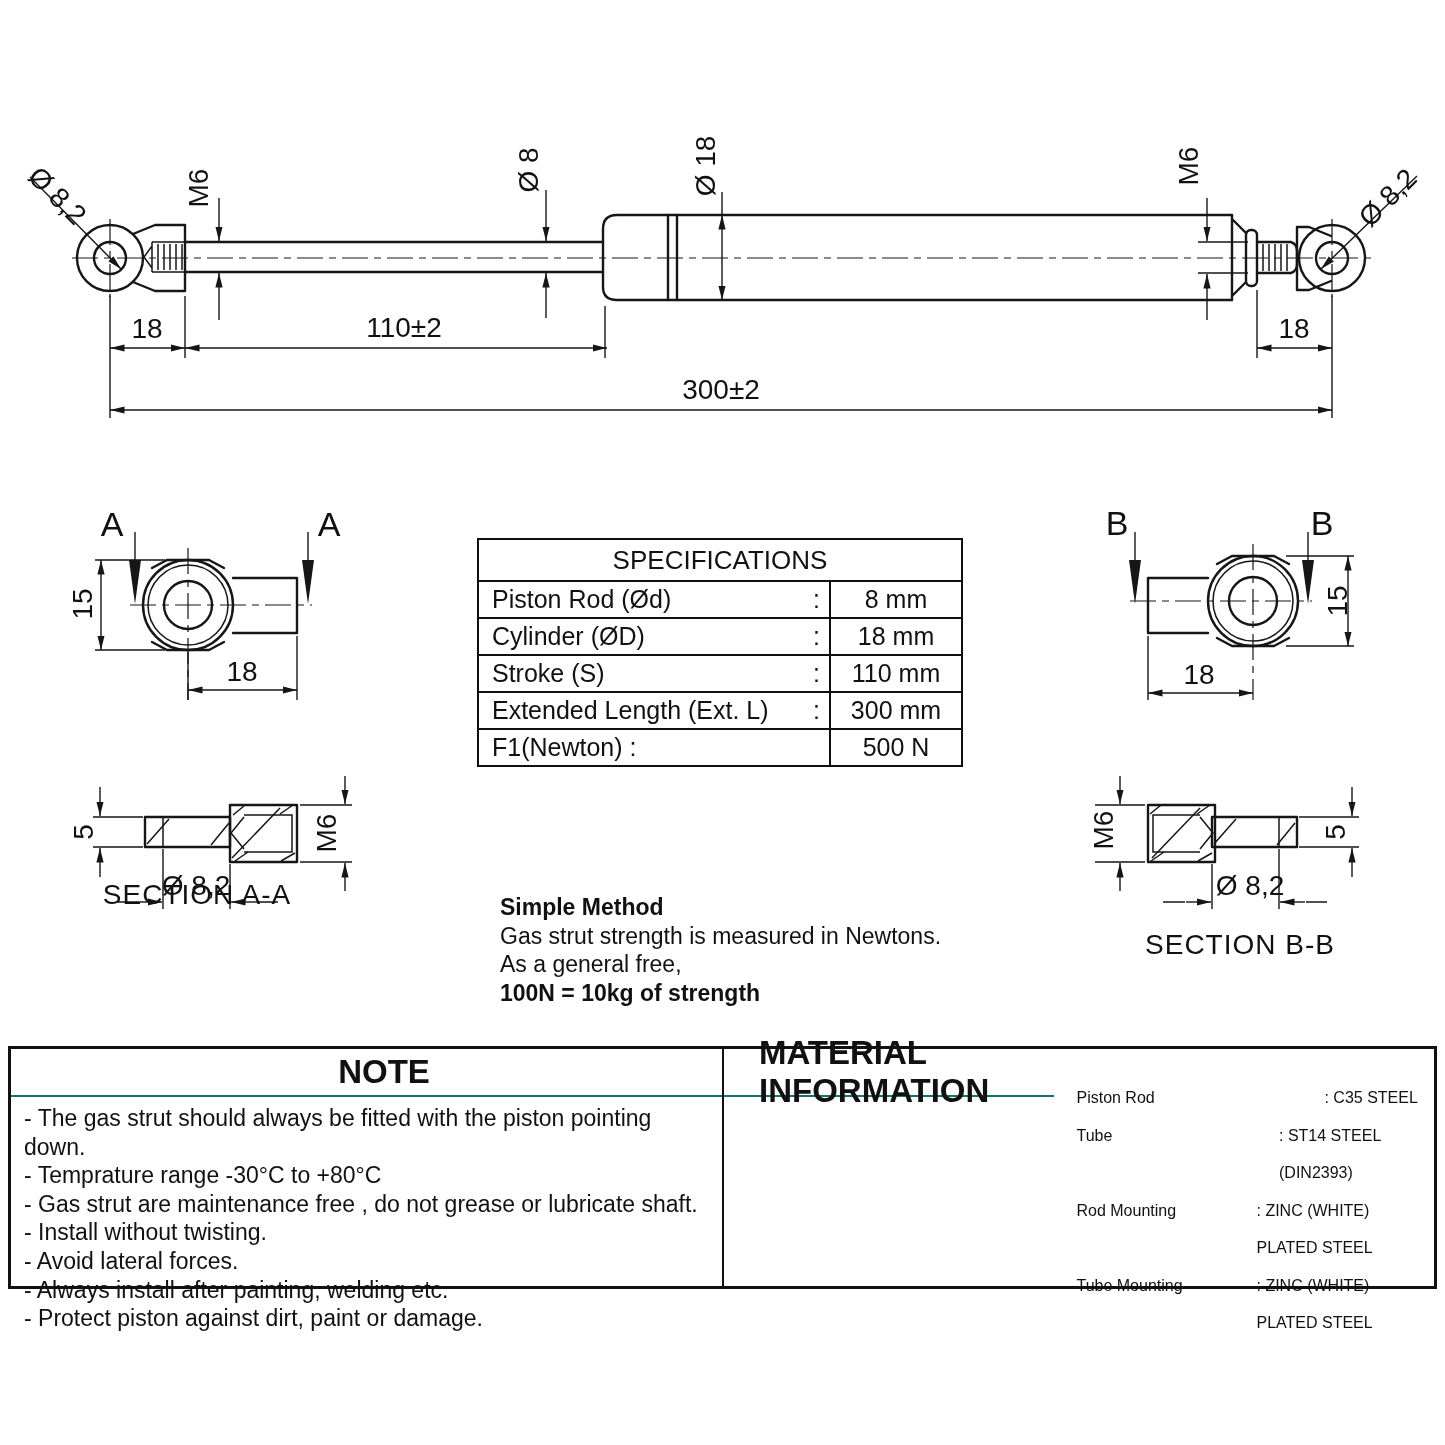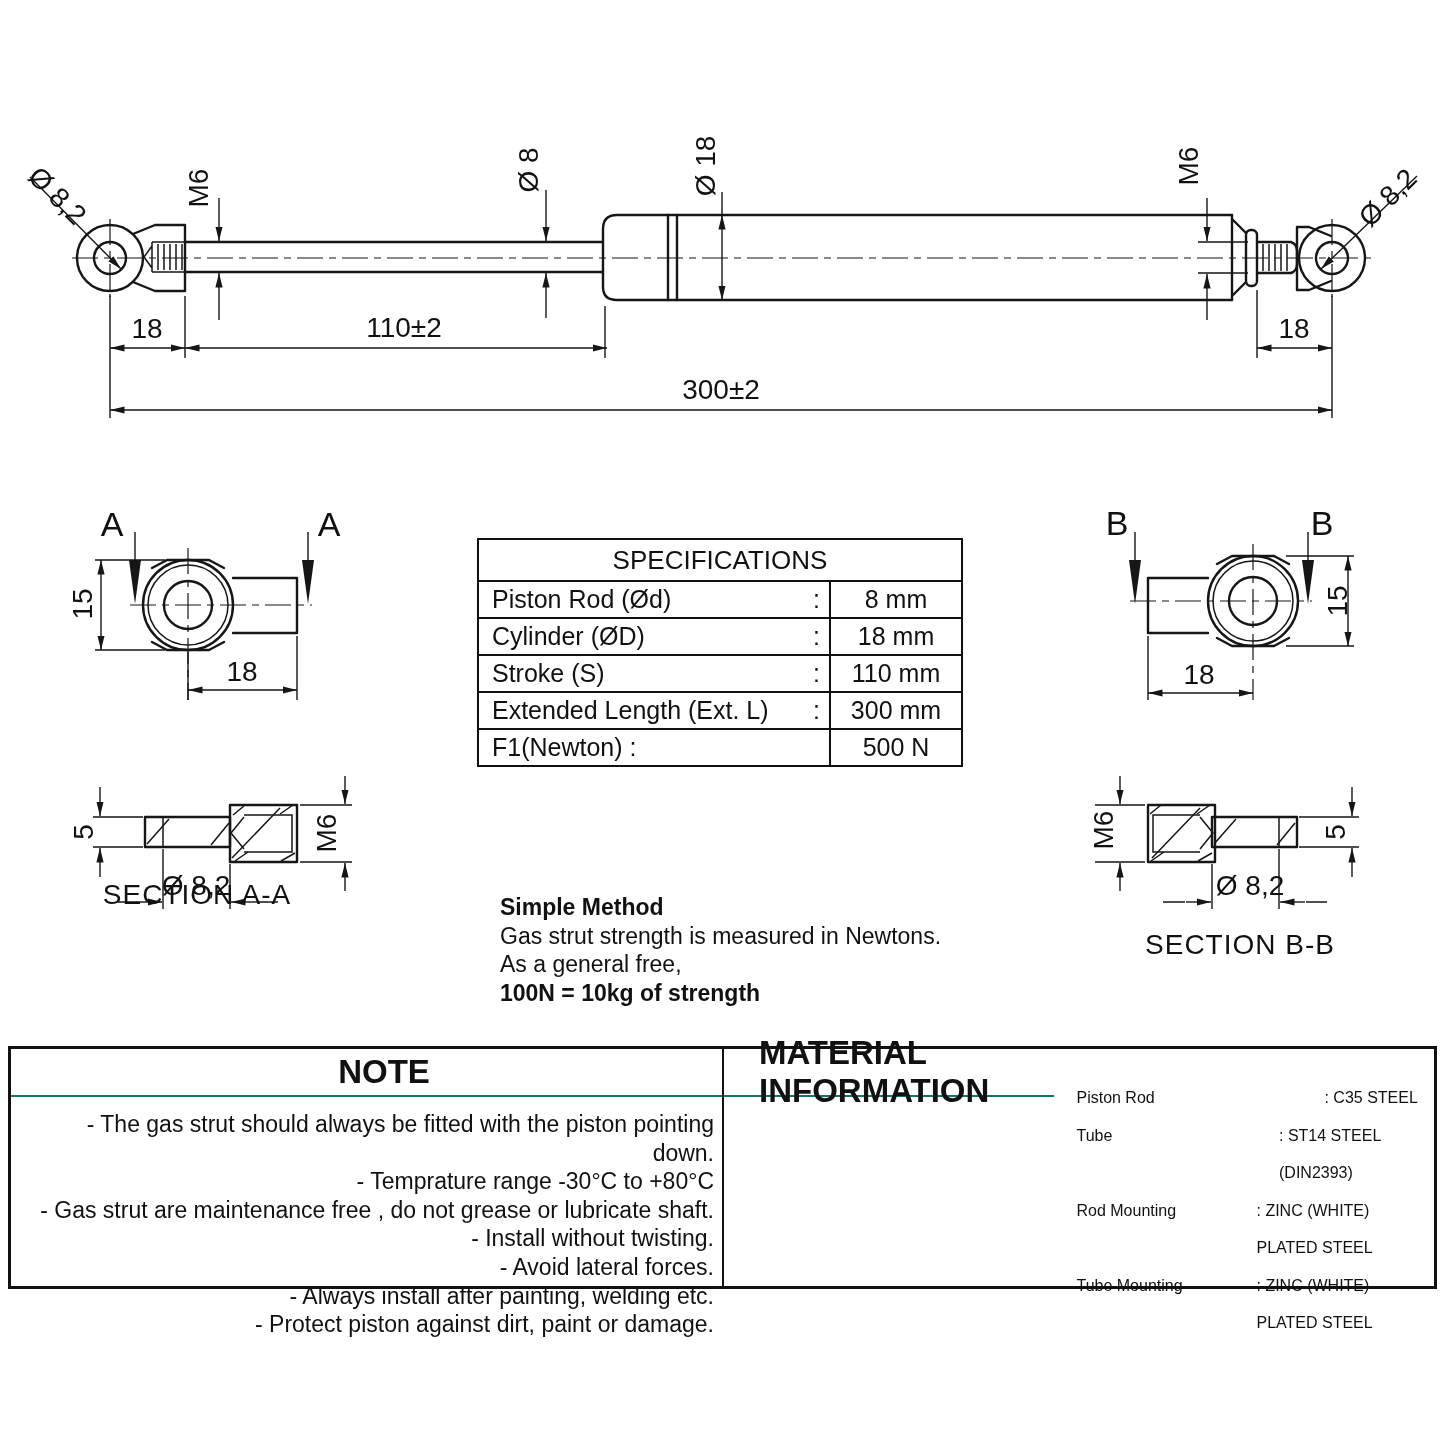--- a/index.html
+++ b/index.html
@@ -30,21 +30,21 @@
   
   #simple{position:absolute;left:500px;top:893px;font-size:23px;line-height:28.5px;}
   .bold{font-weight:bold;}
   
   #bottom{position:absolute;left:8px;top:1046px;width:1429px;height:243px;border:3px solid #111;
           display:flex;box-sizing:border-box;background:#fff;}
   #bottom .col-left{width:713px;border-right:2px solid #111;display:flex;flex-direction:column;box-sizing:border-box;}
   #bottom .col-right{flex:1;display:flex;flex-direction:row;box-sizing:border-box;}
   #bottom .bhead{height:46px;min-height:46px;border-bottom:2px solid #0f766e;display:flex;align-items:center;justify-content:center;
                  font-weight:bold;font-size:33px;padding-left:35px;}
-  #bottom .notes{padding:13px 8px 0 13px;font-size:23px;line-height:28.6px;text-align:right;}
+  #bottom .notes{padding:7px 8px 0 13px;font-size:23px;line-height:28.6px;}
   #bottom .mats{padding:30px 8px 0 22px;font-size:16px;}
   #bottom .matrow{display:flex;line-height:37.5px;}
   #bottom .matrow .ml{width:248px;}
 </style>
 </head>
 <body>
 
 <div id="canvas">
 
   <svg id="linework" viewBox="0 0 1445 1445" xmlns="http://www.w3.org/2000/svg">

